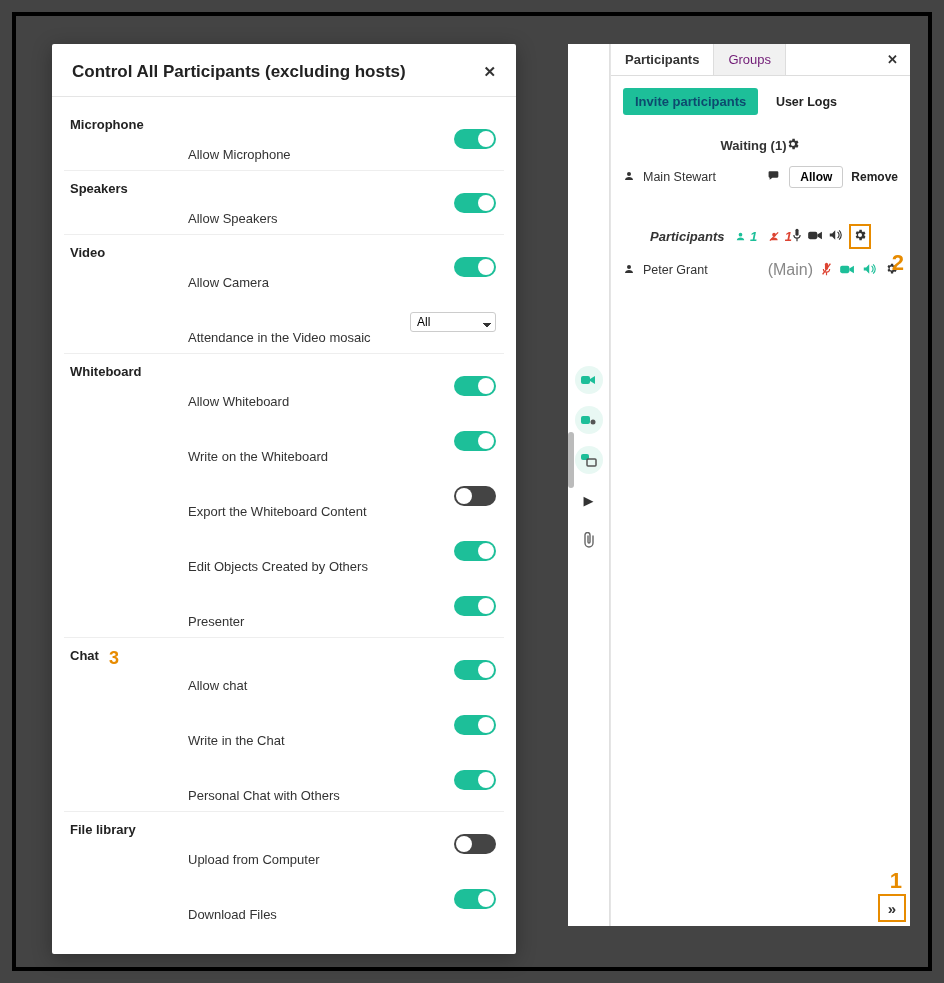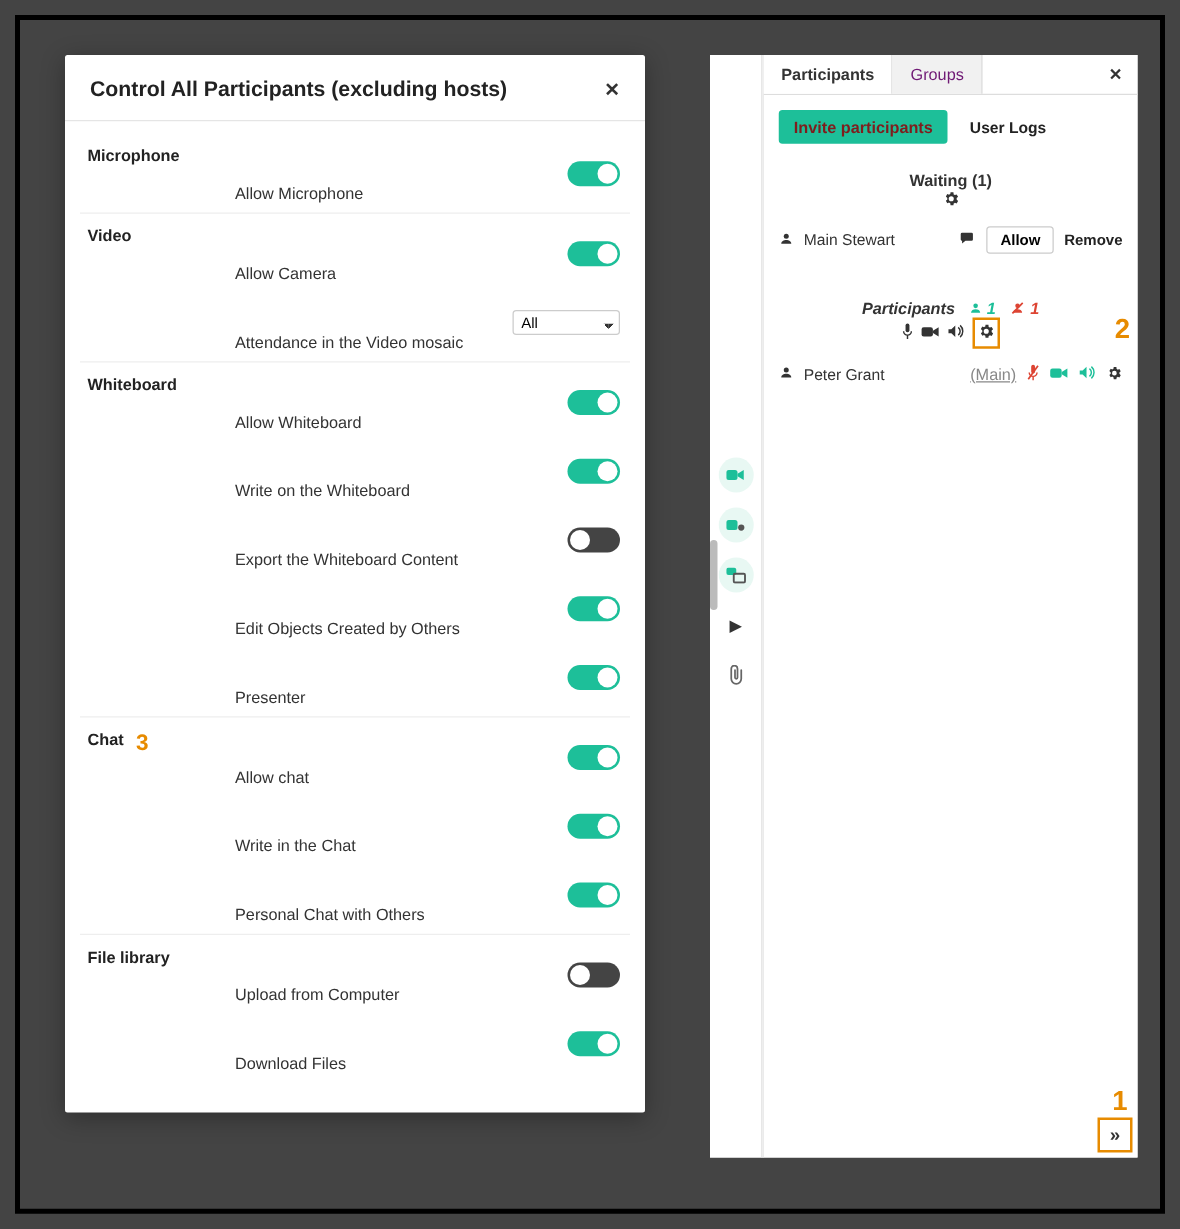--- a/index.html
+++ b/index.html
@@ -108,39 +108,39 @@
     font-size:13px;color:#333;
   }
   .tabs{ display:flex; align-items:center; border-bottom:1px solid #ddd;}
   .tab{ padding:8px 14px; font-size:13px; cursor:pointer; border-right:1px solid #ddd;}
   .tab.active{ font-weight:600; background:#fff;}
   .tab.inactive{ background:#f1f1f1; color:#701a75;}
   .tab-close{ margin-left:auto; padding:8px 12px; font-weight:700; cursor:pointer;}
 
   .panel-body{ padding:12px 12px; }
   .btn-invite{
-    background:#1dbf99; color:#7f1d1d; border:none; border-radius:3px;
+    background:#1dbf99; color:#0c4a6e; border:none; border-radius:3px;
     padding:6px 12px; font-size:13px; font-weight:600; cursor:pointer;
   }
   .link-userlogs{ margin-left:14px; font-size:12.5px; font-weight:600; color:#222; cursor:pointer;}
 
-  .sec-h{ display:flex; align-items:center; justify-content:flex-end;
-          font-weight:700; margin-top:22px; font-size:13px;flex-direction:column;}
+  .sec-h{ display:flex; align-items:center; justify-content:center;
+          font-weight:700; margin-top:22px; font-size:13px;}
   .gear{ color:#333; font-size:14px; cursor:pointer;}
 
   .prow{ display:flex; align-items:center; gap:8px; margin-top:12px; font-size:12.5px;}
   .pname{ flex:1; }
   .allow-btn{
     border:1px solid #ccc; background:#fff; border-radius:3px;
     padding:3px 10px; font-size:12px; font-weight:600; cursor:pointer;
   }
   .text-link{ font-weight:600; font-size:12px; cursor:pointer; color:#222;}
   .green{ color:#1dbf99; font-weight:700;}
   .red{ color:#d43; font-weight:700;}
-  .muted{ color:#888; font-size:13px;text-decoration:underline;}
+  .muted{ color:#888; font-size:16px;}
   .ico{ font-size:13px; }
 
   .collapse-btn{
     position:absolute; bottom:4px; right:4px;
     width:28px;height:28px;display:flex;align-items:center;justify-content:center;
     font-weight:700; font-size:15px; cursor:pointer;
   }
 
   .scroll-thumb{
     position:absolute; left:0; top:388px; width:6px; height:56px;
@@ -163,20 +163,29 @@
       <div class="section">
         <div class="section-label">Microphone</div>
         <div class="section-rows">
           <div class="row">
             <div class="row-label">Allow Microphone</div>
             <div class="toggle"></div>
           </div>
         </div>
       </div>
 
+      <div class="section">
+        <div class="section-label">Speakers</div>
+        <div class="section-rows">
+          <div class="row">
+            <div class="row-label">Allow Speakers</div>
+            <div class="toggle"></div>
+          </div>
+        </div>
+      </div>
 
       <div class="section">
         <div class="section-label">Video</div>
         <div class="section-rows">
           <div class="row">
             <div class="row-label">Allow Camera</div>
             <div class="toggle"></div>
           </div>
           <div class="row">
             <div class="row-label">Attendance in the Video mosaic</div>

